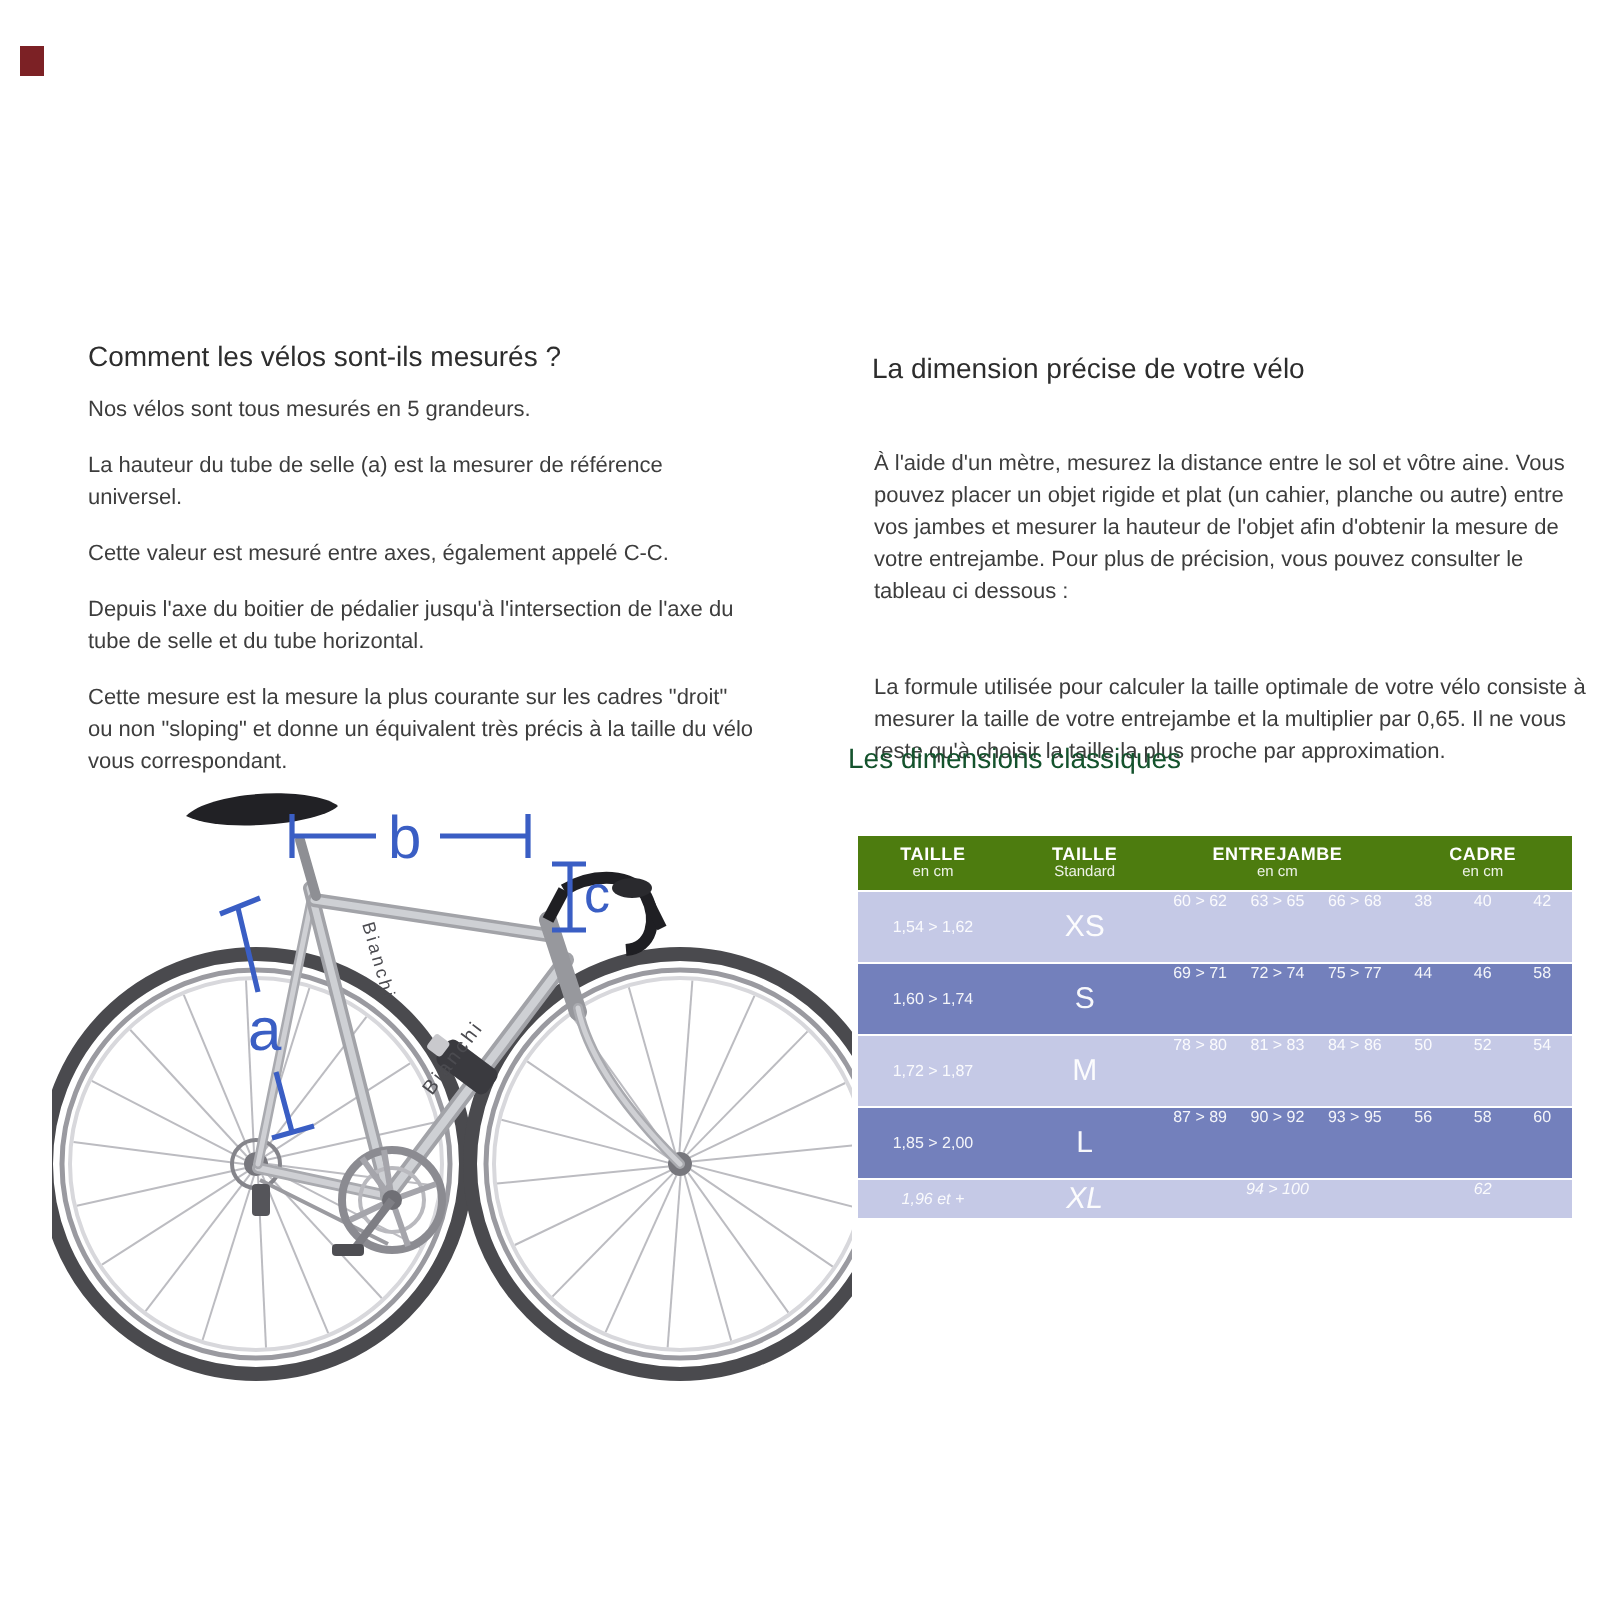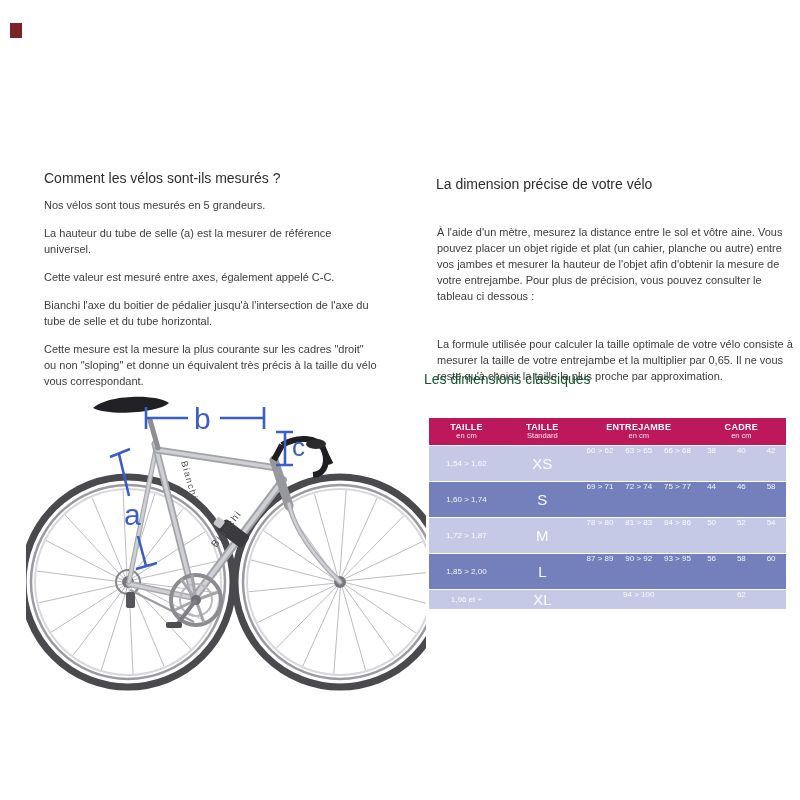--- a/index.html
+++ b/index.html
@@ -44,21 +44,21 @@
 
 <div class="corner-mark" style="background: rgb(124, 33, 37);"></div>
 
 <div class="col-left">
   <h2>Comment les vélos sont-ils mesurés ?</h2>
   <div class="paras">
       <p>Nos vélos sont tous mesurés en 5 grandeurs.</p>
       <p>La hauteur du tube de selle (a) est la mesurer de référence
 universel.</p>
       <p>Cette valeur est mesuré entre axes, également appelé C-C.</p>
-      <p>Bianchi l'axe du boitier de pédalier jusqu'à l'intersection de l'axe du
+      <p>Depuis l'axe du boitier de pédalier jusqu'à l'intersection de l'axe du
 tube de selle et du tube horizontal.</p>
       <p>Cette mesure est la mesure la plus courante sur les cadres "droit"
 ou non "sloping" et donne un équivalent très précis à la taille du vélo
 vous correspondant.</p>
     </div>
 </div>
 
 <div class="col-right">
   <h2>La dimension précise de votre vélo</h2>
   <div class="paras">
@@ -69,21 +69,21 @@
 tableau ci dessous :</p>
       <p>La formule utilisée pour calculer la taille optimale de votre vélo consiste à
 mesurer la taille de votre entrejambe et la multiplier par 0,65. Il ne vous
 reste qu'à choisir la taille la plus proche par approximation.</p>
     </div>
 </div>
 
 <div class="table-heading">Les dimensions classiques</div>
 
 <div class="table-wrap">
-  <div class="st-header" style="background: #be185d;">
+  <div class="st-header" style="background: #4d7c0f;">
       <div class="hcell">
         <div class="l1">TAILLE</div>
         <div class="l2">en cm</div>
       </div>
       <div class="hcell">
         <div class="l1">TAILLE</div>
         <div class="l2">Standard</div>
       </div>
       <div class="hcell">
         <div class="l1">ENTREJAMBE</div>
@@ -144,21 +144,21 @@
           <div>87 &gt; 89</div>
           <div>90 &gt; 92</div>
           <div>93 &gt; 95</div>
         </div>
         <div class="g-lines">
           <div>56</div>
           <div>58</div>
           <div>60</div>
         </div>
       </div>
-      <div class="st-group light" style="height: 19px; background: rgb(197, 201, 230);">
+      <div class="st-group light" style="height: 19px; background: rgb(197, 201, 230); font-style: italic;">
         <div class="g-taille">1,96 et +</div>
         <div class="g-std">XL</div>
         <div class="g-lines">
           <div>94 &gt; 100</div>
         </div>
         <div class="g-lines">
           <div>62</div>
         </div>
       </div>
     </div>

